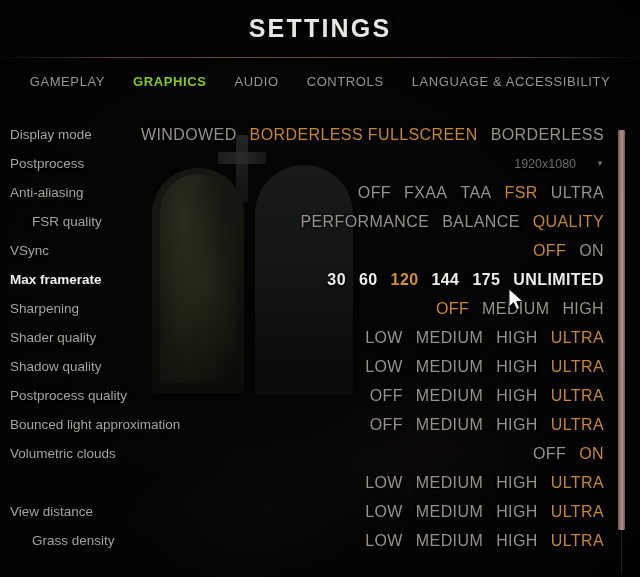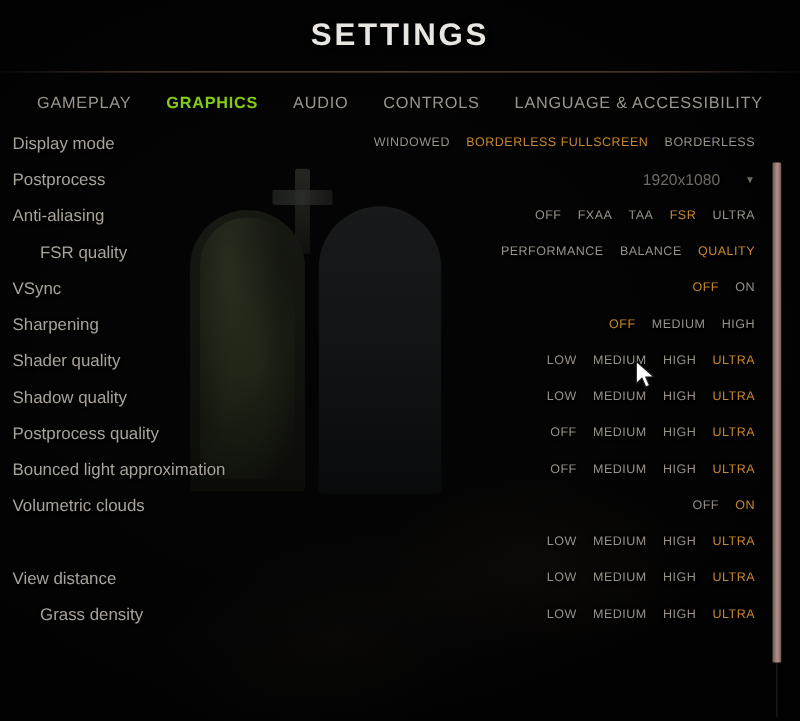--- a/index.html
+++ b/index.html
@@ -69,37 +69,37 @@
     display:flex; justify-content:center; align-items:center; gap:28px;
     height:42px; padding-top:4px;
   }
   .tab {
     font-size:13px; letter-spacing:.6px; color:#9a958d; white-space:nowrap; cursor:pointer;
   }
   .tab.active { color:#84cc16; font-weight:bold; }
 
   
   #list {
-    position:relative; margin-top:0; height:448px; overflow:hidden;
+    position:relative; margin-top:20px; height:448px; overflow:hidden;
   }
   .row {
     position:relative; display:flex; align-items:center;
     height:29px; padding:0 36px 0 10px;
   }
   .row .label {
     font-size:13.5px; color:#a8a39b; white-space:nowrap;
     text-shadow:0 1px 3px #000;
   }
   .row.indent .label { padding-left:22px; }
   .row.focused .label { color:#f2efe9; font-weight:bold; }
   .opts {
     margin-left:auto; display:flex; align-items:center; gap:13px; white-space:nowrap;
   }
   .opt {
-    font-size:10px; letter-spacing:.4px; color:#97928a; cursor:pointer;
+    font-size:16px; letter-spacing:.4px; color:#97928a; cursor:pointer;
     text-shadow:0 1px 3px #000;
   }
   .opt.sel { color:#c8872f; }
   .row.focused .opt { color:#f0ede8; font-weight:bold; }
   .row.focused .opt.sel { color:#d09234; font-weight:bold; }
   .opt.hov { color:#ffffff; }
   .dropdown {
     margin-left:auto; font-size:12.5px; color:#6f6b65; cursor:pointer;
     display:flex; align-items:center; gap:20px; text-shadow:0 1px 3px #000;
   }
@@ -182,20 +182,31 @@
           <span class="opt sel">QUALITY</span>
         </div>
       </div>
       <div class="row">
         <div class="label">VSync</div>
         <div class="opts">
           <span class="opt sel">OFF</span>
           <span class="opt">ON</span>
         </div>
       </div>
+      <div class="row focused">
+        <div class="label">Max framerate</div>
+        <div class="opts">
+          <span class="opt">30</span>
+          <span class="opt">60</span>
+          <span class="opt sel">120</span>
+          <span class="opt hov">144</span>
+          <span class="opt">175</span>
+          <span class="opt">UNLIMITED</span>
+        </div>
+      </div>
       <div class="row">
         <div class="label">Sharpening</div>
         <div class="opts">
           <span class="opt sel">OFF</span>
           <span class="opt">MEDIUM</span>
           <span class="opt">HIGH</span>
         </div>
       </div>
       <div class="row">
         <div class="label">Shader quality</div>

